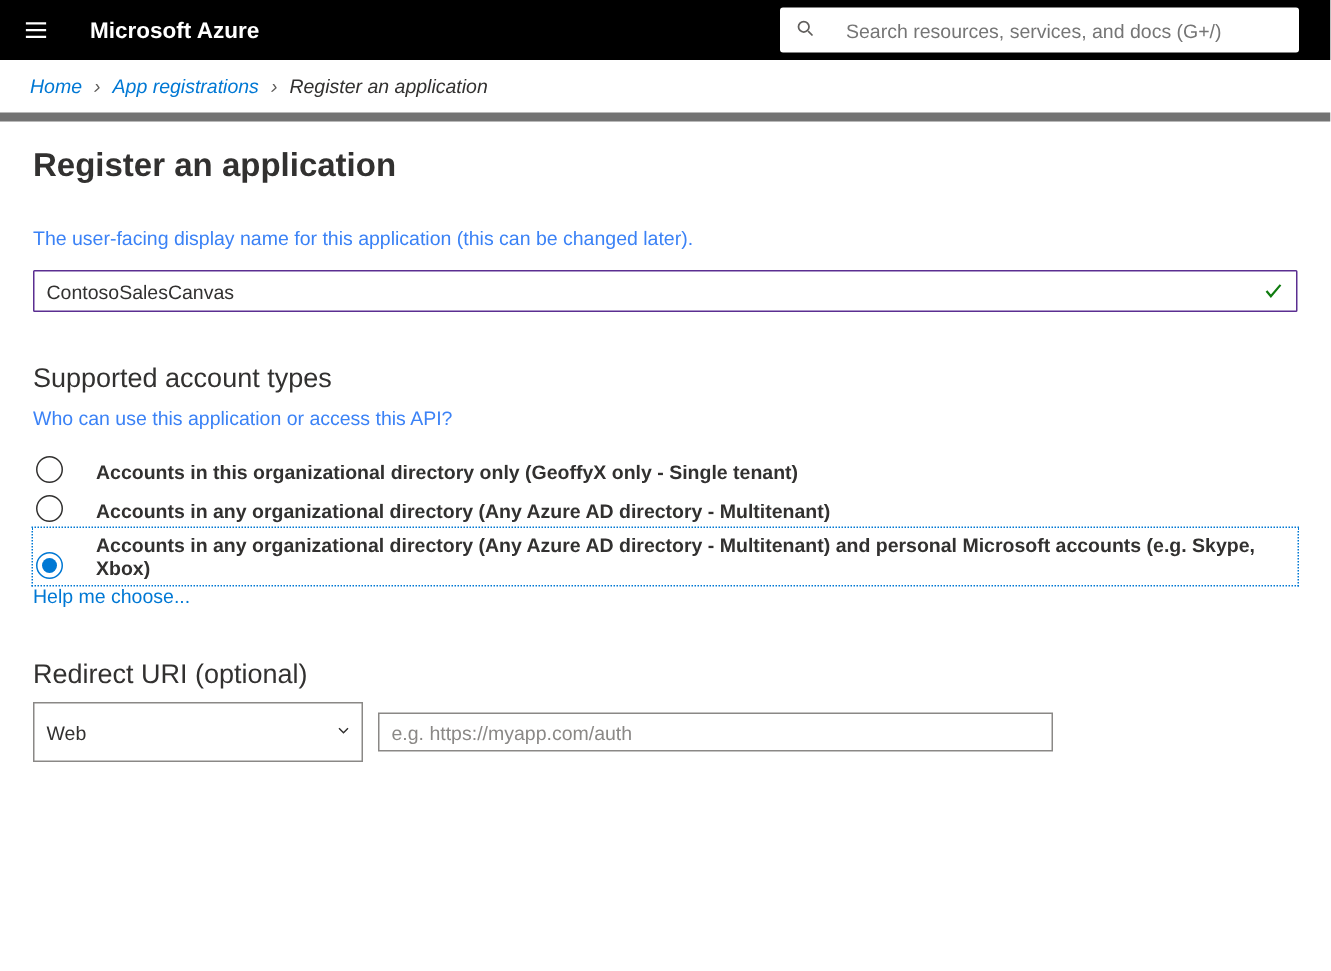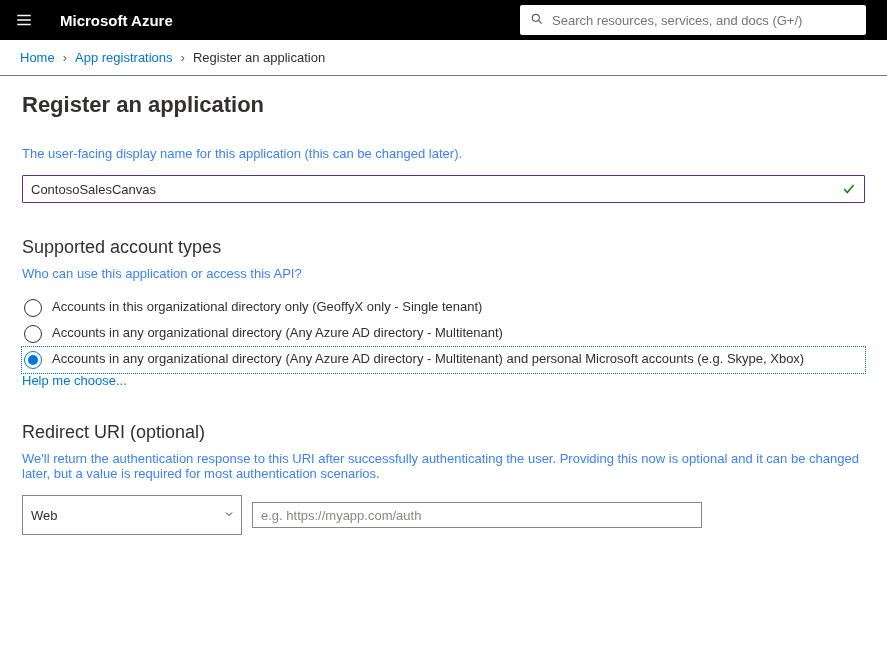--- a/index.html
+++ b/index.html
@@ -38,40 +38,41 @@
   .topbar-spacer { flex: 1; }
   .searchbox {
     background: #fff;
     border-radius: 2px;
     height: 30px;
     width: 346px;
     margin-right: 6px;
     display: flex;
     align-items: center;
     padding: 0 10px;
-    gap: 8px;
+    gap: 20px;
   }
   .searchbox svg { width: 14px; height: 14px; }
   .searchbox input {
     border: none;
     outline: none;
     font-size: 13px;
     width: 100%;
     color: #605e5c;
     background: transparent;
   }
 
   
   .breadcrumb {
     display: flex;
     align-items: center;
     gap: 8px;
     padding: 10px 20px;
     font-size: 13px;
-    border-bottom: 1px solid #737373;
+    border-bottom: 6px solid #737373;
+    font-style: italic;
   }
   .breadcrumb a { color: #0078d4; text-decoration: none; cursor: pointer; }
   .breadcrumb .chev { color: #605e5c; }
   .breadcrumb .current { color: #323130; }
 
   
   .content { padding: 16px 22px 24px 22px; }
   h1.page-title {
     font-size: 22px;
     font-weight: 600;
@@ -112,25 +113,26 @@
     right: 8px;
     top: 50%;
     transform: translateY(-50%);
     color: #107c10;
   }
   .valid-check svg { width: 14px; height: 14px; display: block; }
 
   
   .radio-row {
     display: flex;
-    align-items: flex-start;
-    gap: 10px;
+    align-items: flex-end;
+    gap: 22px;
     padding: 4px 2px;
     font-size: 13px;
     cursor: pointer;
+    font-weight: bold;
   }
   .radio-row.selected {
     outline: 1px dotted #0078d4;
     outline-offset: 0px;
   }
   .radio-circle {
     width: 18px; height: 18px;
     border: 1px solid #323130;
     border-radius: 50%;
     flex: 0 0 18px;
@@ -243,21 +245,20 @@
     <div class="radio-row selected">
       <span class="radio-circle"></span>
       <span>Accounts in any organizational directory (Any Azure AD directory - Multitenant) and personal Microsoft accounts (e.g. Skype, Xbox)</span>
     </div>
 
     <a class="help-link">Help me choose...</a>
   </div>
 
   <div class="section">
     <div class="section-header">Redirect URI (optional)</div>
-    <div class="section-desc">We'll return the authentication response to this URI after successfully authenticating the user. Providing this now is optional and it can be changed later, but a value is required for most authentication scenarios.</div>
     <div class="uri-row">
       <div class="select-box">
         <span>Web</span>
         <span>
           <svg viewBox="0 0 24 24" fill="none" stroke="#323130" stroke-width="2">
             <polyline points="6,9 12,15 18,9"></polyline>
           </svg>
         </span>
       </div>
       <input class="uri-input" type="text" placeholder="e.g. https://myapp.com/auth" style="">

